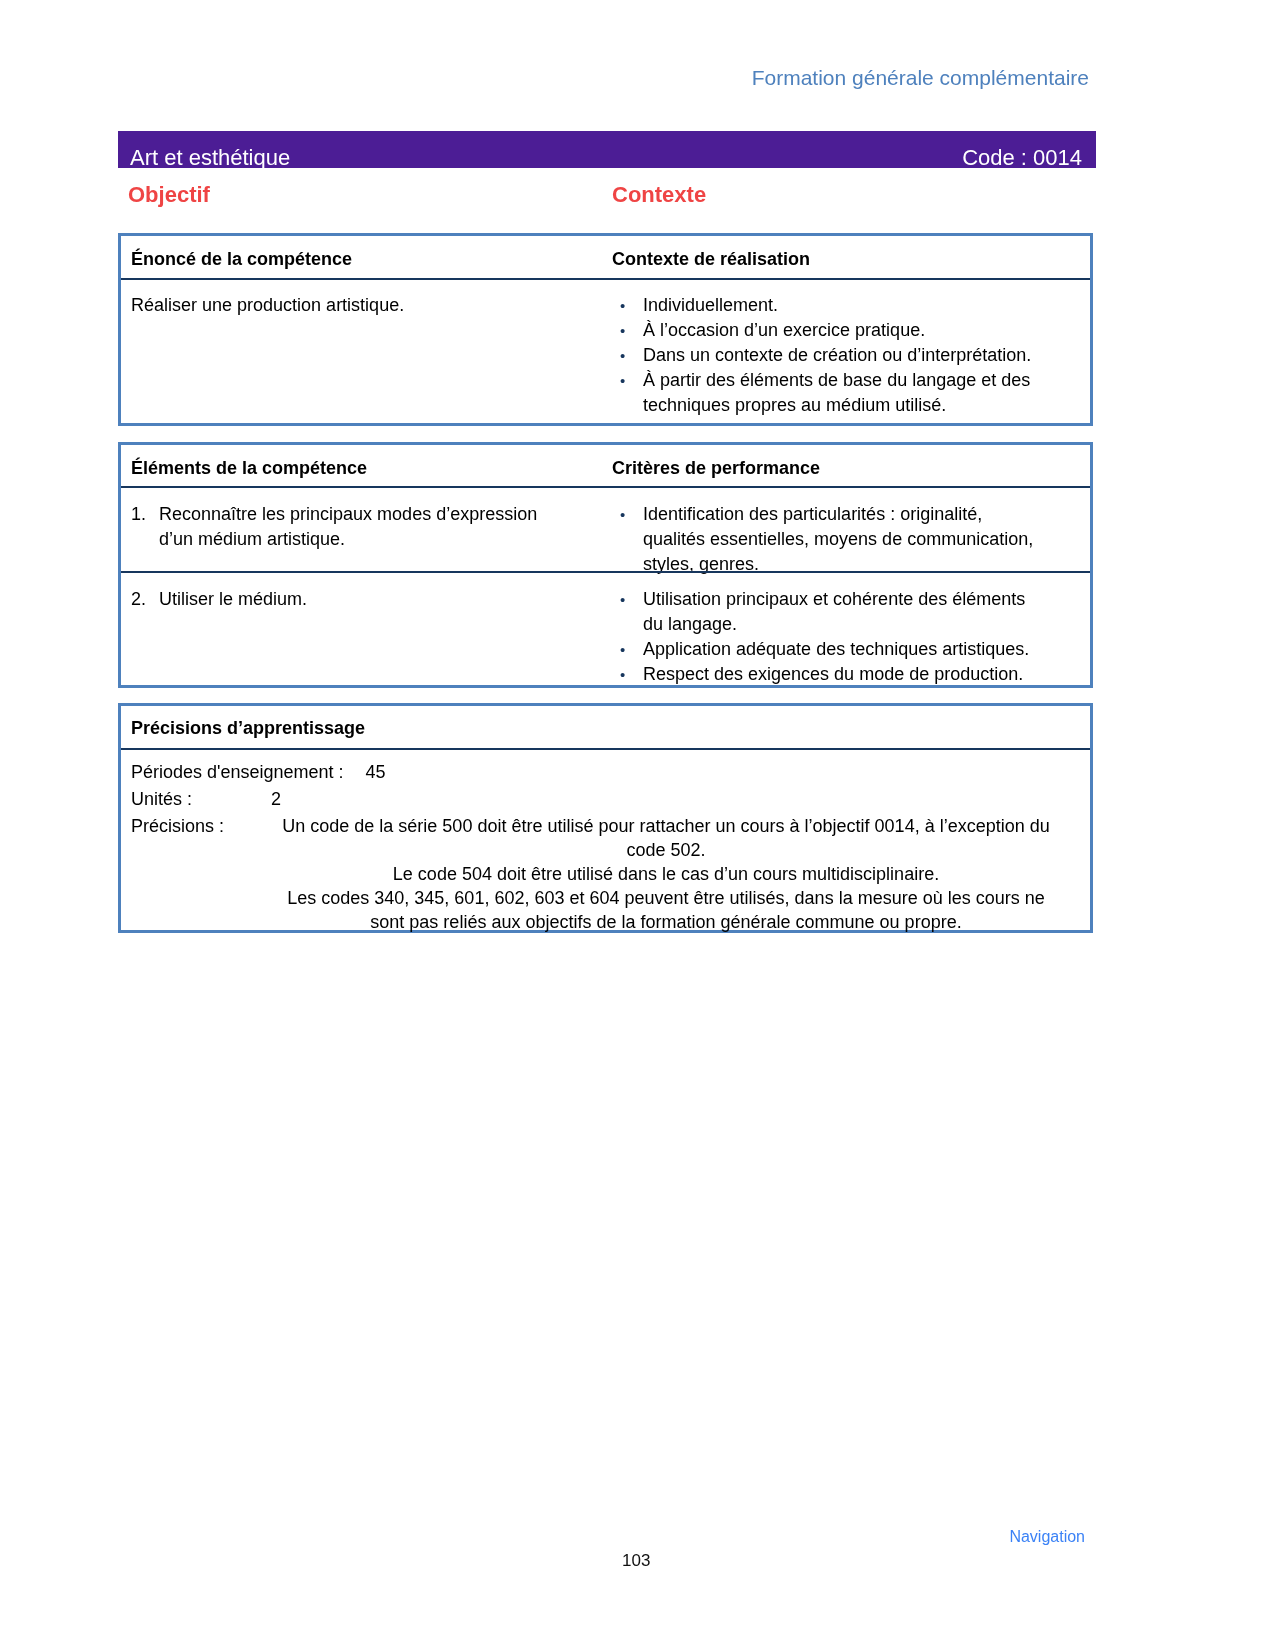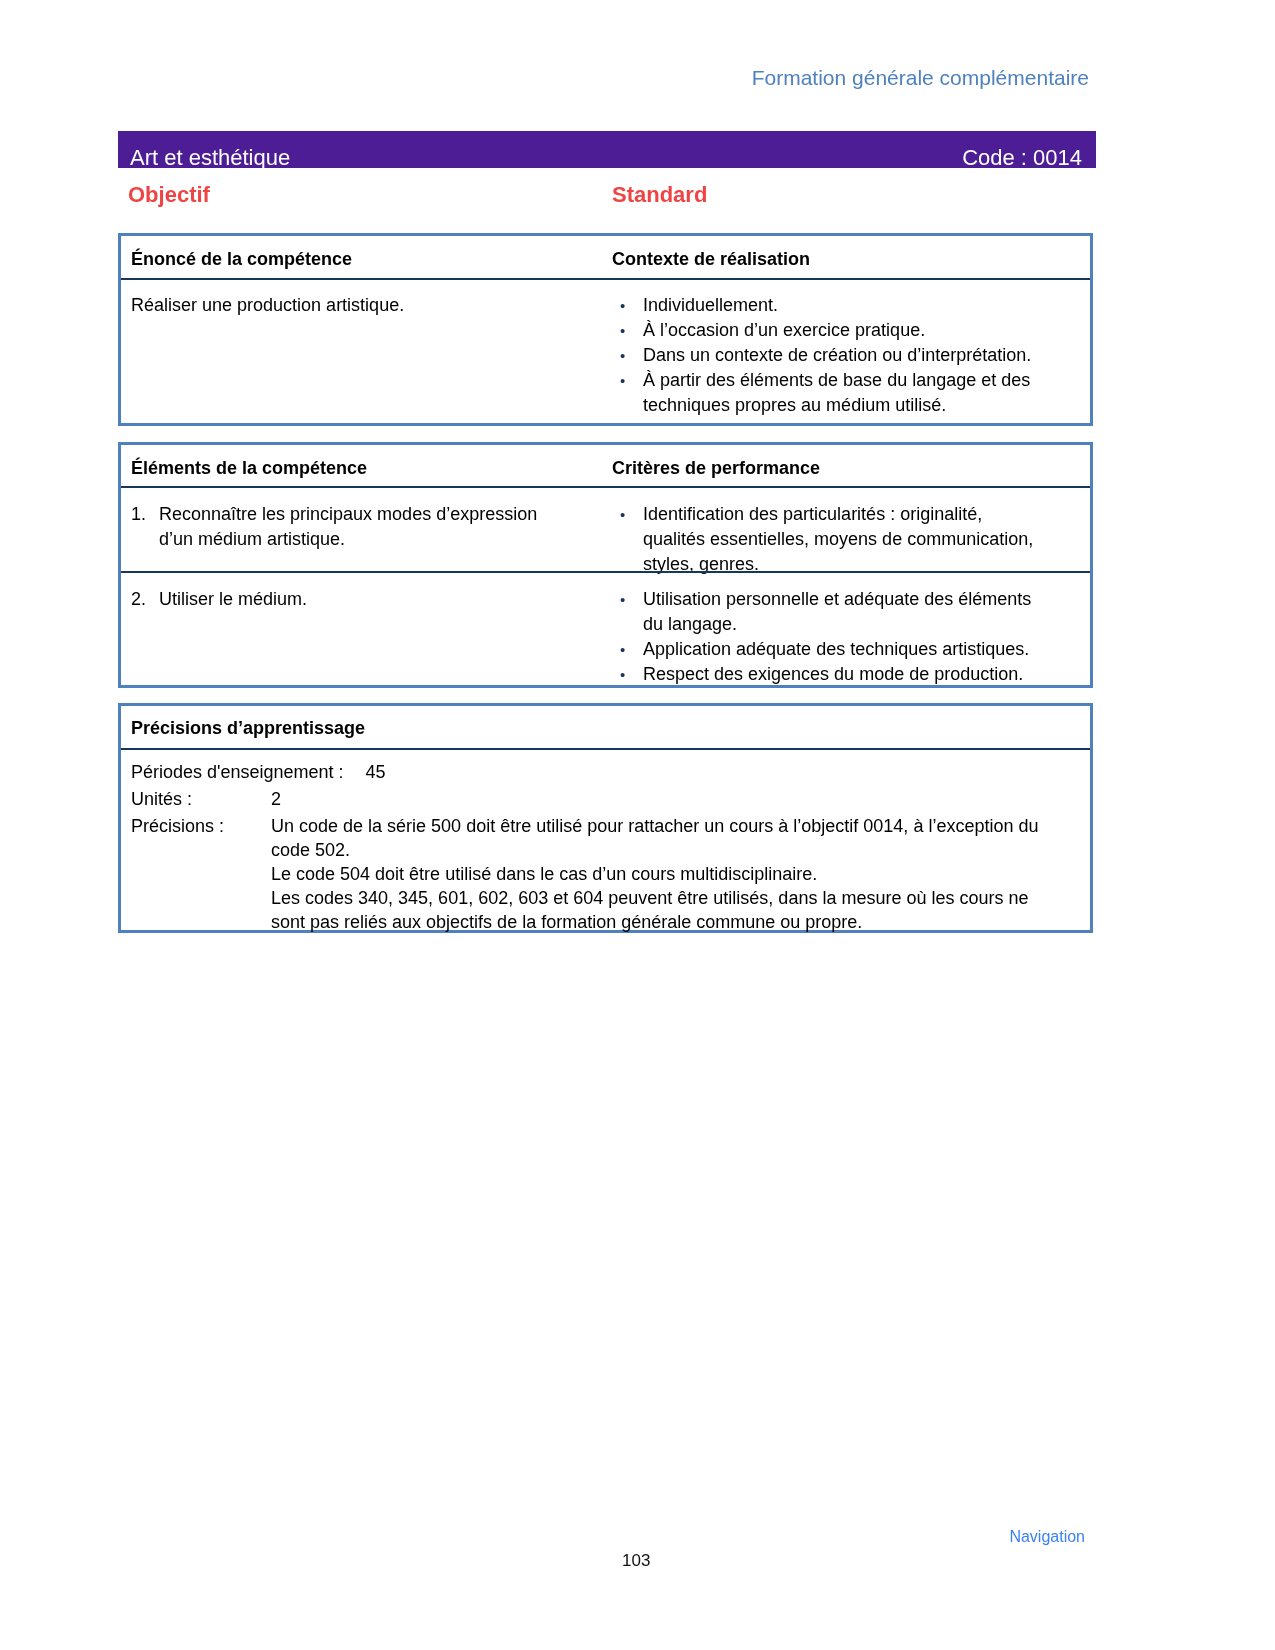--- a/index.html
+++ b/index.html
@@ -76,21 +76,21 @@
     position: absolute; left: 10px; top: 12px;
     font-size: 18px; font-weight: bold;
   }
   .act-row {
     position: absolute; left: 10px;
     display: flex; font-size: 18px; line-height: 25px;
   }
   .act-row .lbl-wide { flex: 0 0 auto; }
   .act-row .val-gap  { margin-left: 22px; }
   .act-row .lbl-col  { flex: 0 0 140px; }
-  .precisions { width: 790px; }
+  .precisions { width: 790px; text-align: center; }
   .precisions p { margin: 0; font-size: 18px; line-height: 24px; }
 
   .footer-nav {
     position: absolute; top: 1528px; right: 190px;
     font-size: 16px; color: #3b82f6;
   }
   .footer-page {
     position: absolute; top: 1551px; left: 622px;
     font-size: 17px; color: #111111;
   }
@@ -101,21 +101,21 @@
 <div class="page">
 
   <div class="header-title">Formation générale complémentaire</div>
 
   <div class="banner">
     <span>Art et esthétique</span>
     <span>Code : 0014</span>
   </div>
 
   <div class="col-heading left">Objectif</div>
-  <div class="col-heading right">Standard</div>
+  <div class="col-heading right">Contexte</div>
 
   <div class="tbl t1">
     <div class="th c1">Énoncé de la compétence</div>
     <div class="th c2">Contexte de réalisation</div>
     <div class="divider" style="top:42px"></div>
     <div class="cell c1" style="top:57px">Réaliser une production artistique.</div>
     <div class="bullets" style="top:57px">
       <div class="bullet">
         <span class="dot">•</span>
         <span class="btxt">Individuellement.</span>
@@ -157,21 +157,21 @@
 
     <div class="cell c1" style="top:142px">
       <div class="num-row">
         <span class="num">2.</span>
         <span class="ntxt">Utiliser le médium.</span>
       </div>
     </div>
     <div class="bullets" style="top:142px">
       <div class="bullet">
         <span class="dot">•</span>
-        <span class="btxt">Utilisation personnelle et adéquate des éléments du langage.</span>
+        <span class="btxt">Utilisation principaux et cohérente des éléments du langage.</span>
       </div>
       <div class="bullet">
         <span class="dot">•</span>
         <span class="btxt">Application adéquate des techniques artistiques.</span>
       </div>
       <div class="bullet">
         <span class="dot">•</span>
         <span class="btxt">Respect des exigences du mode de production.</span>
       </div>
     </div>

